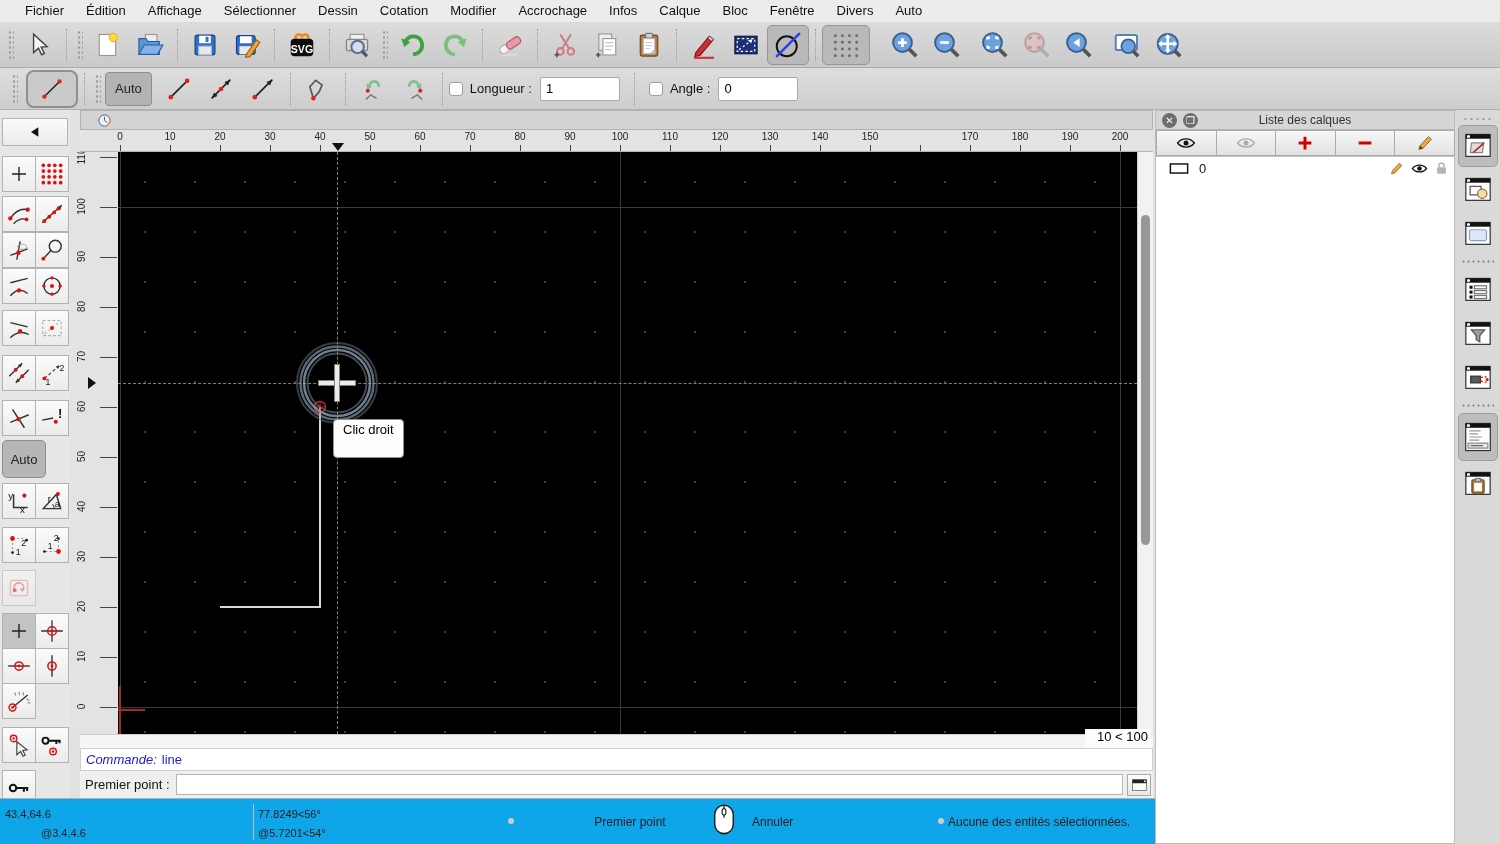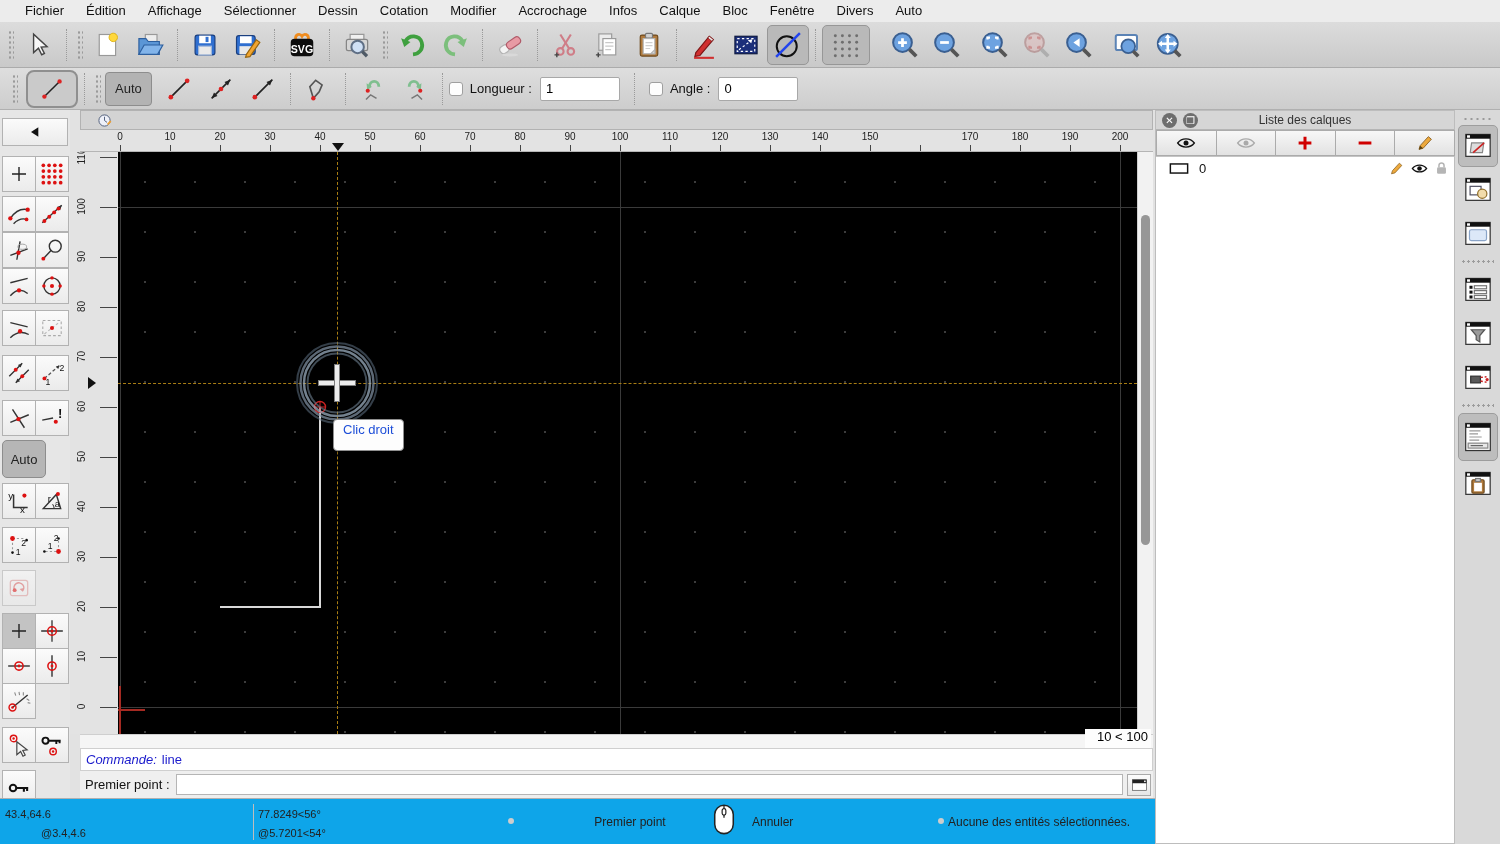--- a/index.html
+++ b/index.html
@@ -79,22 +79,22 @@
   .drawline-v { position:absolute; left:201px; top:255px; width:2px; height:201px; background:#d9d9d9; }
   .drawline-h { position:absolute; left:102px; top:454px; width:101px; height:2px; background:#d9d9d9; }
   #origin-cross-h { position:absolute; left:-22px; top:557px; width:49px; height:2px; background:#a52a22; }
   #origin-cross-v { position:absolute; left:1px; top:534px; width:2px; height:49px; background:#a52a22; }
   #cursor-rings { position:absolute; left:177px; top:189px; }
   #cursor-plus-h { position:absolute; left:200px; top:228px; width:38px; height:6px;
                    background:#ececec; border:1px solid #7d7d7d; }
   #cursor-plus-v { position:absolute; left:216px; top:212px; width:6px; height:38px;
                    background:#ececec; border:1px solid #7d7d7d; }
   #snap-marker { position:absolute; left:194px; top:247px; }
-  #tooltip { position:absolute; left:215px; top:267px; height:32px; padding:2px 9px; background:#fdfdfd;
-             border:1px solid #8f8f8f; border-radius:4px; font-size:13px; color:#1d4ed8;
+  #tooltip { position:absolute; left:215px; top:267px; height:39px; padding:2px 9px; background:#fdfdfd;
+             border:1px solid #8f8f8f; border-radius:4px; font-size:13px; color:#000000;
              box-shadow:1px 2px 4px rgba(0,0,0,.45); white-space:nowrap; }
 
   #vscroll { position:absolute; left:1137px; top:152px; width:16px; height:582px; background:#f2f2f2;
              border-left:1px solid #d0d0d0; }
   #vthumb { position:absolute; left:3px; top:63px; width:9px; height:330px; background:#979797; border-radius:5px; }
   #hscroll { position:absolute; left:80px; top:734px; width:1073px; height:14px; background:#f5f5f5;
              border-top:1px solid #cfcfcf;padding-left:38px; }
   #grid-ind { position:absolute; right:2px; top:-6px; width:66px; height:19px; background:#fdfdfd;
               font-size:13px; text-align:right; padding-right:3px; color:#000; }
 

